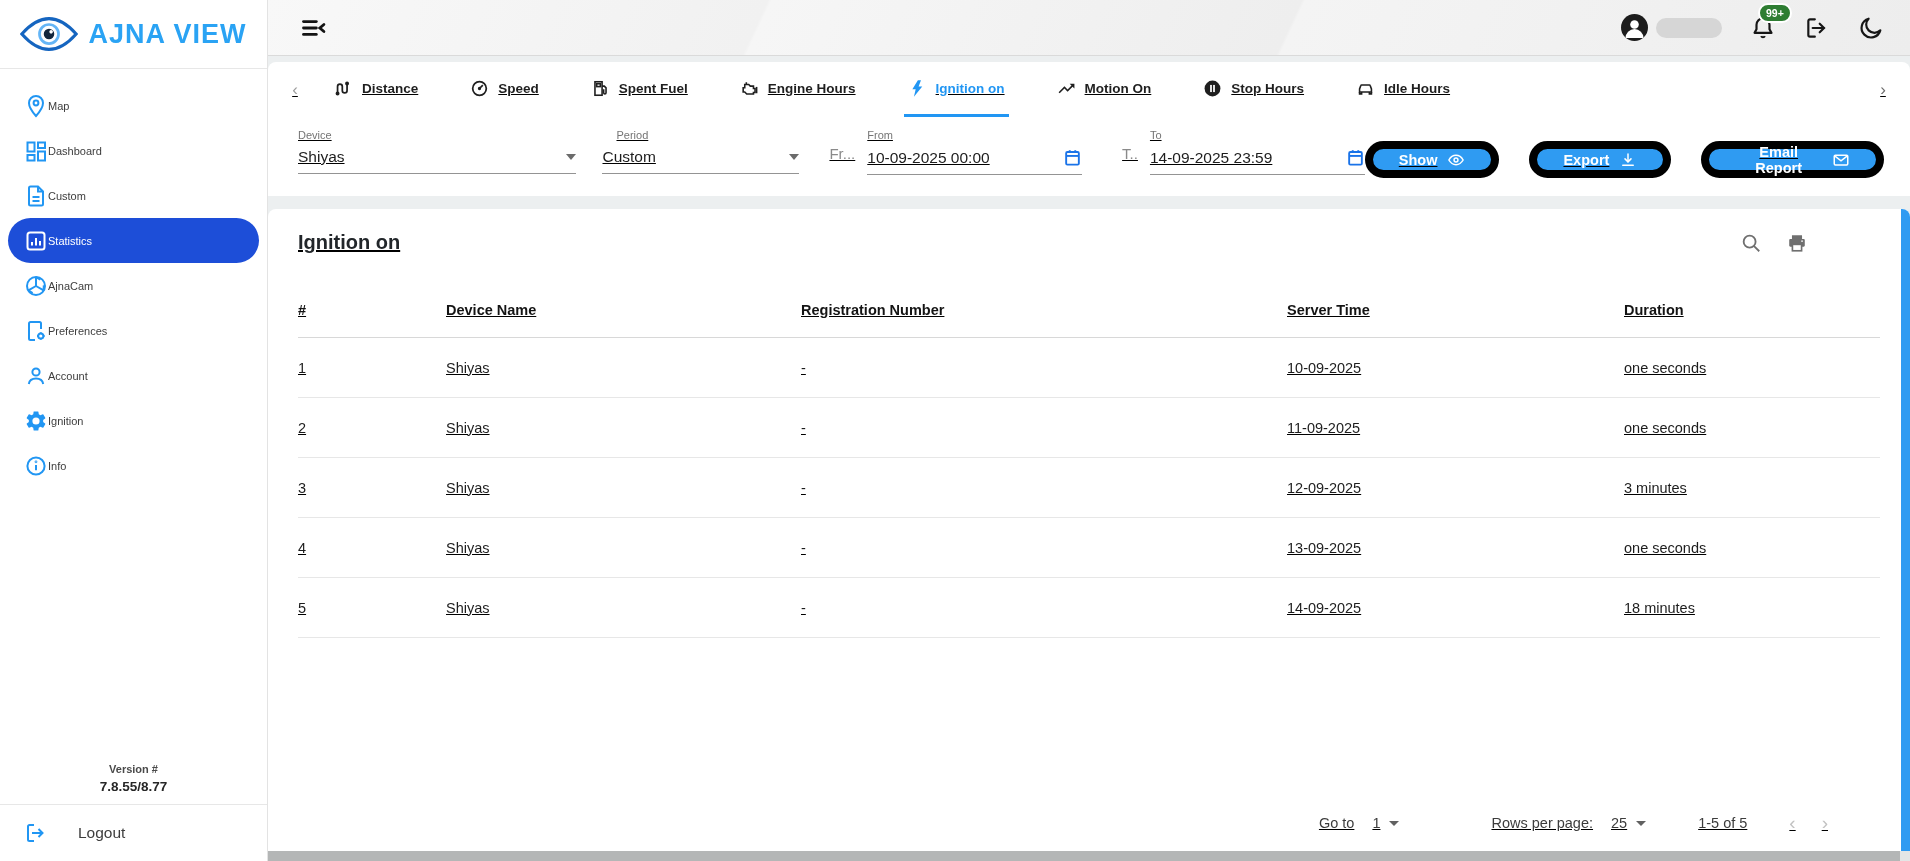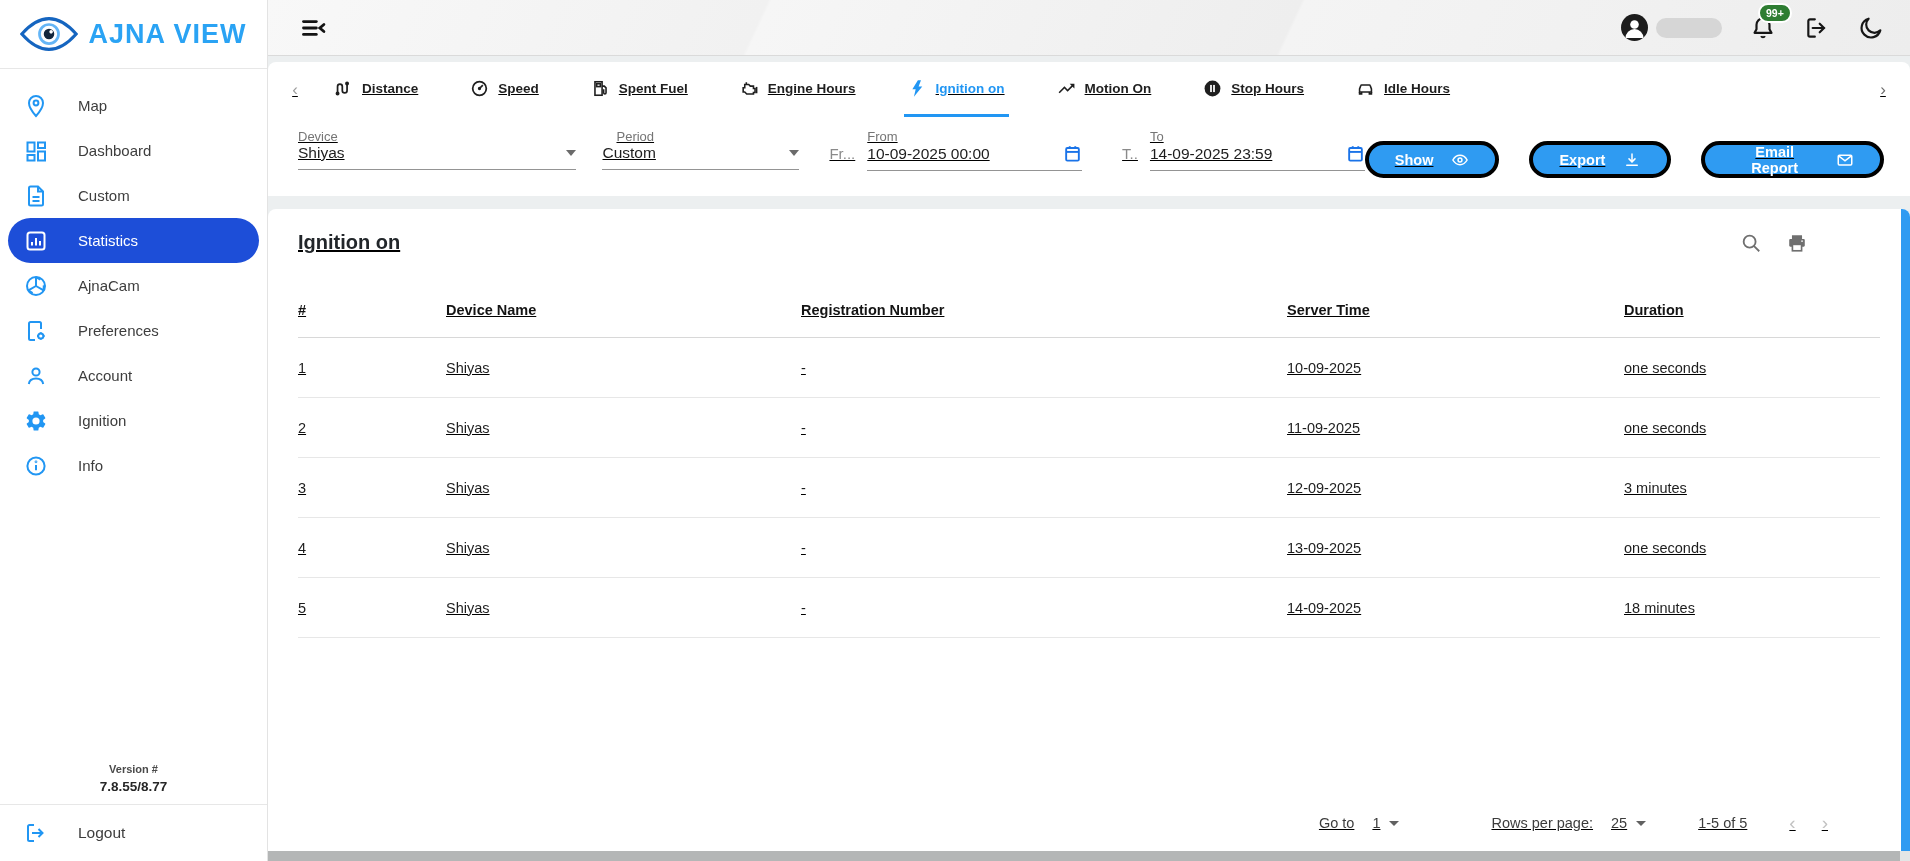--- a/index.html
+++ b/index.html
@@ -8,22 +8,22 @@
   .app { position:relative; width:1910px; height:861px; display:flex; }
 
   
   .sidebar { width:268px; height:861px; background:#fff; border-right:1px solid #e3e3e3;
     display:flex; flex-direction:column; flex-shrink:0; }
   .logo-row { height:68px; display:flex; align-items:center; justify-content:center; gap:10px; }
   .logo-mark { width:58px; height:38px; }
   .logo-text { font-size:27px; font-weight:800; letter-spacing:1px; color:#2aa3f4; }
   .side-divider { height:1px; background:#e7e7e7; margin:0; }
   .nav { padding-top:14px; }
-  .nav-item { height:45px; display:flex; align-items:center; padding-left:24px; gap:30px;
-    color:#3d3d3d; font-size:15px; cursor:pointer; }
+  .nav-item { height:45px; display:flex; align-items:center; padding-left:24px; 
+    color:#3d3d3d; font-size:11px; cursor:pointer; }
   .nav-item .nicon { width:24px; height:24px; color:#2196f3; flex-shrink:0; display:flex; }
   .nav-item.active { background:#1d4ed8; color:#fff; border-radius:24px; margin:0 8px; padding-left:16px; font-weight:400; }
   .nav-item.active .nicon { color:#fff; }
   .side-spacer { flex:1; }
   .version-box { text-align:center; padding-bottom:10px; }
   .version-label { font-size:11px; font-weight:700; color:#4a4a4a; }
   .version-value { font-size:13.5px; font-weight:700; color:#262626; margin-top:4px; }
   .logout-row { height:56px; display:flex; align-items:center; padding-left:24px; gap:30px;
     color:#3d3d3d; font-size:15.5px; cursor:pointer; }
   .logout-row .nicon { width:24px; height:24px; color:#2196f3; display:flex; }
@@ -51,36 +51,36 @@
   .tab-chev.right { margin-left:auto; color:#6f6f6f; }
   .tabs { display:flex; align-items:stretch; height:100%; margin-left:22px; gap:44px; }
   .tab { display:flex; align-items:center; gap:9px; font-size:13.5px; font-weight:700; color:#1f1f1f;
     cursor:pointer; border-bottom:3px solid transparent; padding:0 4px; }
   .tab .ticon { width:19px; height:19px; display:flex; color:#1f1f1f; }
   .tab.active { color:#2196f3; border-bottom-color:#2196f3; }
   .tab.active .ticon { color:#2196f3; }
 
   .filters { display:flex; align-items:flex-start; padding:12px 16px 18px 16px; }
   .field { display:flex; flex-direction:column; }
-  .field .flabel { font-size:13px; color:#757575; }
+  .field .flabel { font-size:11px; color:#757575; margin-bottom:7px; }
   .field .fvalue-row { display:flex; align-items:center; justify-content:space-between;
     border-bottom:1px solid #949494; padding-bottom:7px; font-size:15.5px; color:#1d1d1d; cursor:pointer; }
   .sel-arrow { width:0; height:0; border-left:5.5px solid transparent; border-right:5.5px solid transparent;
     border-top:6px solid #6b6b6b; margin-left:8px; }
   .f-device { width:280px; margin-left:14px; }
   .f-period { width:198px; margin-left:26px; }
   .f-period .flabel { margin-left:14px; }
   .overflow-label { font-size:15px; color:#8a8a8a; margin-top:16px; flex-shrink:0; }
   .ovf-from { margin-left:30px; }
   .ovf-to { margin-left:40px; }
   .f-from,.f-to { width:216px; margin-left:12px; }
   .cal-icon { width:19px; height:19px; color:#1a73e8; flex-shrink:0; }
   .btn-group { margin-left:auto; display:flex; align-items:center; gap:30px; margin-top:12px; margin-right:10px; }
-  .btn { background:#2f9bf2; border:4px solid #000000; color:#fff; font-weight:700; font-size:14.5px;
-    border-radius:19px; height:37px; display:flex; align-items:center; justify-content:center; gap:18px;
+  .btn { background:#2f9bf2; border:8px solid #000000; color:#fff; font-weight:700; font-size:14.5px;
+    border-radius:19px; height:37px; display:flex; align-items:center; justify-content:center; gap:10px;
     padding:0 26px; cursor:pointer; font-family:inherit; }
   .btn .bicon { width:18px; height:18px; display:flex; color:#fff; }
 
   
   .report-card { background:#fff; border-radius:8px 8px 0 0; margin-top:13px; flex:1;
     position:relative; overflow:hidden; display:flex; flex-direction:column; margin-bottom:10px; }
   .report-inner { padding:22px 30px 0 30px; display:flex; flex-direction:column; flex:1; min-height:0; }
   .report-head { display:flex; align-items:center; }
   .report-title { font-size:20px; font-weight:700; color:#22262a; }
   .head-icons { margin-left:auto; display:flex; gap:24px; margin-right:72px; }

